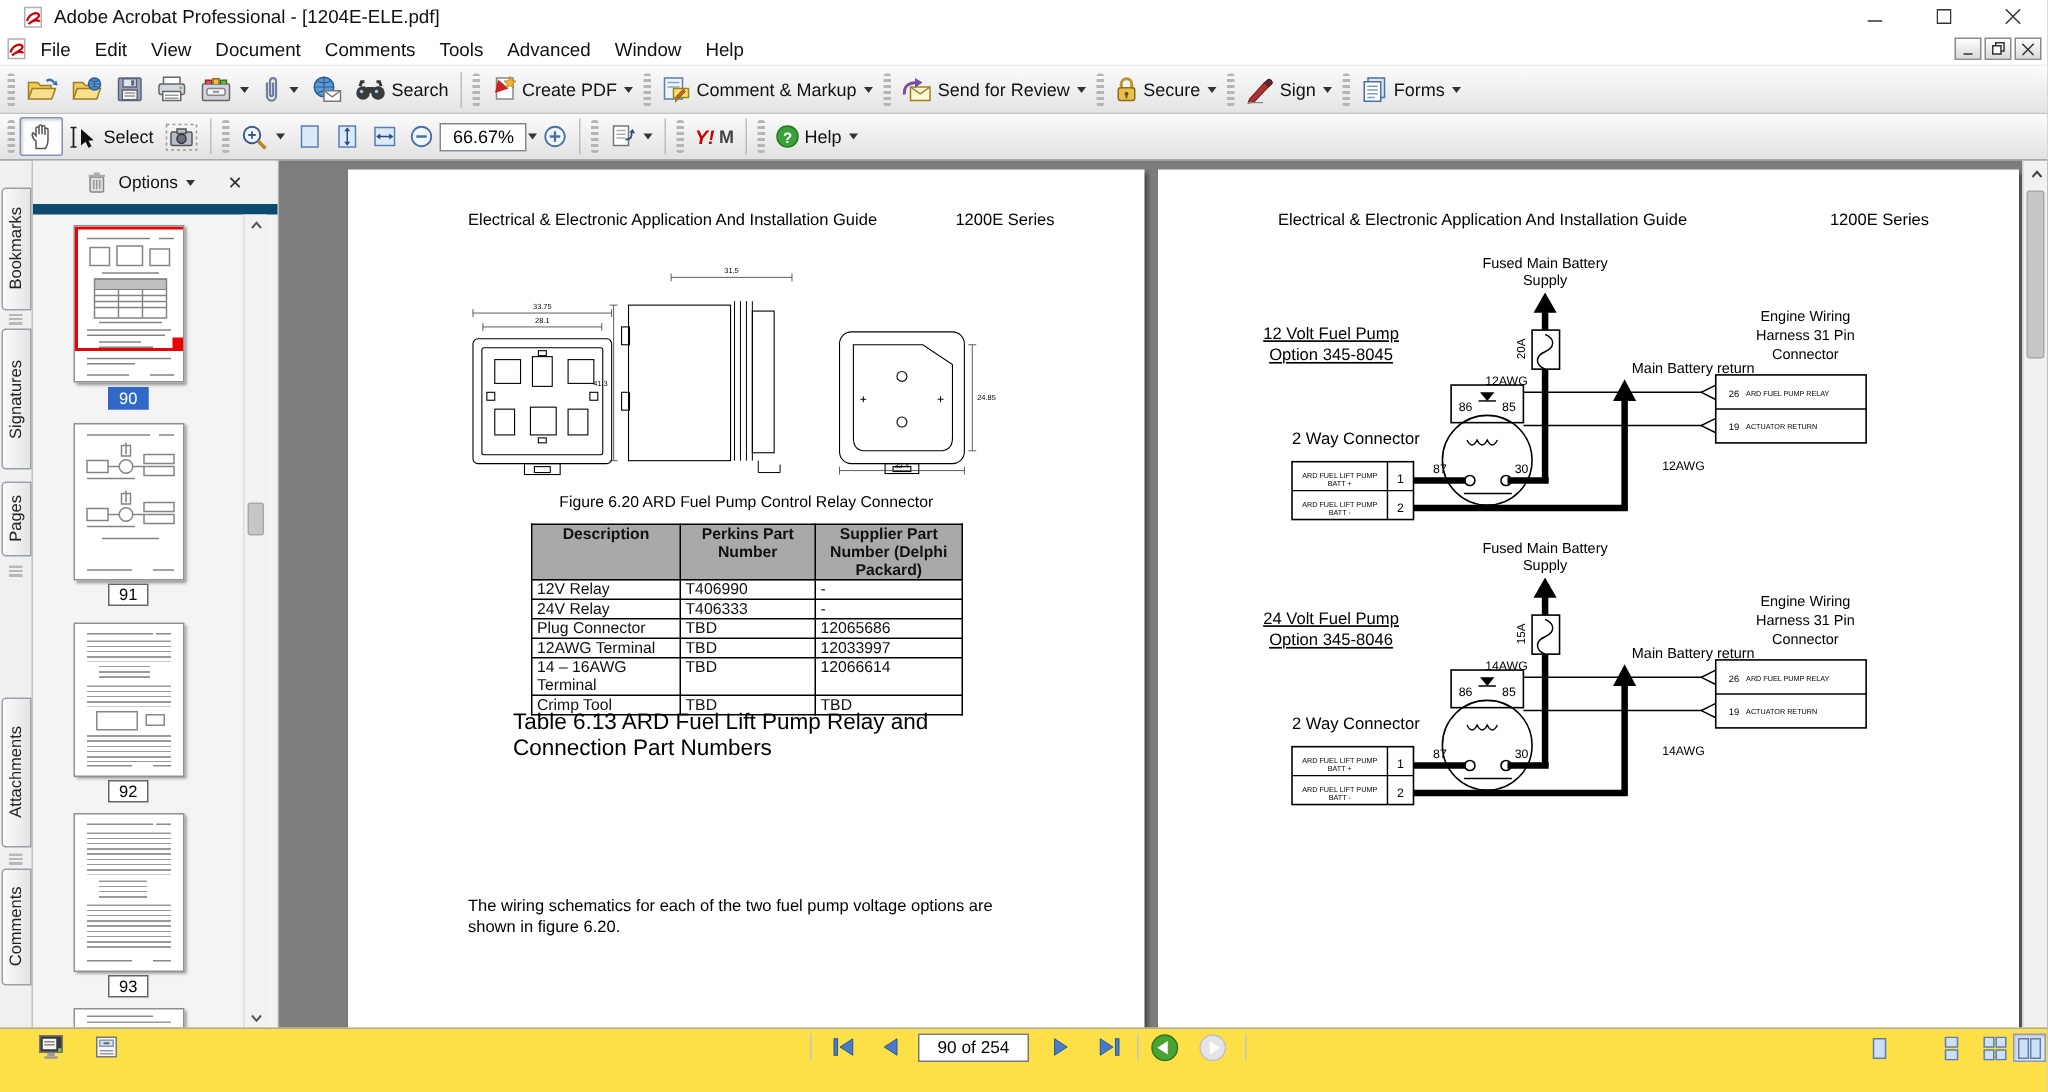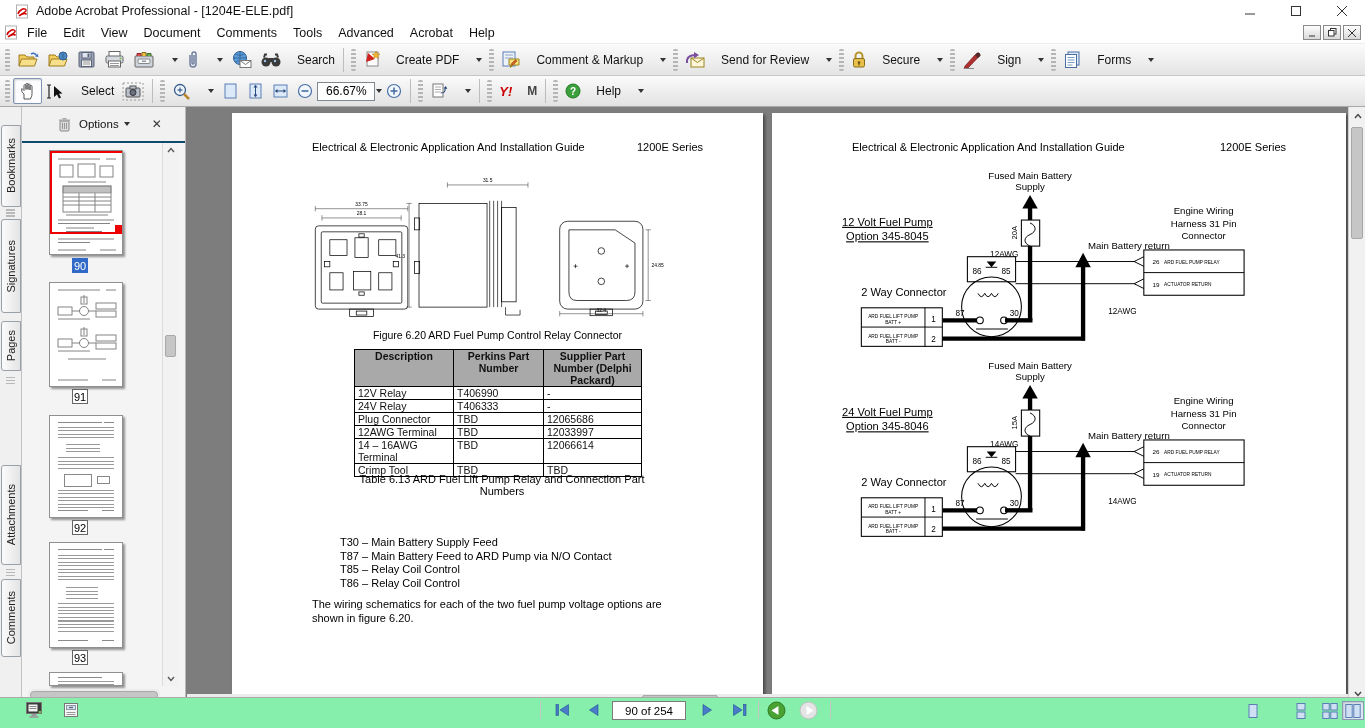--- a/index.html
+++ b/index.html
@@ -17,46 +17,46 @@
 
 #menubar{position:absolute;top:22px;left:0;right:0;height:22px;background:#fff;display:flex;align-items:center;padding-left:4px;border-bottom:1px solid #ededed}
 .menu-item{padding:0 8px;height:22px;line-height:22px;font-size:12.5px;white-space:nowrap}
 .mdi-controls{margin-left:auto;margin-right:4px;display:flex;gap:2px}
 .mdibtn{width:18px;height:15px;border:1px solid #8a8a8a;background:linear-gradient(#fefefe,#d9d9d9);display:flex;align-items:center;justify-content:center}
 
 
 #toolbar1{position:absolute;top:44px;left:0;right:0;height:32px;background:linear-gradient(#fbfbfb,#e4e4e4);border-bottom:1px solid #c6c6c6;display:flex;align-items:center;padding:0 2px}
 #toolbar2{position:absolute;top:76px;left:0;right:0;height:31px;background:linear-gradient(#fbfbfb,#e2e2e2);border-bottom:1px solid #a9a9a9;display:flex;align-items:center;padding:0 2px}
 .grip{width:5px;height:22px;margin:0 3px;background:repeating-linear-gradient(to bottom,#b5b5b5 0 2px,transparent 2px 4px);border-radius:2px;flex:0 0 auto}
-.tbtn{display:flex;align-items:center;gap:15px;padding:2px 4px;border-radius:2px;font-size:12px;white-space:nowrap;flex:0 0 auto}
+.tbtn{display:flex;align-items:center;gap:3px;padding:2px 4px;border-radius:2px;font-size:12px;white-space:nowrap;flex:0 0 auto}
 .dd{width:0;height:0;border-left:3.5px solid transparent;border-right:3.5px solid transparent;border-top:4px solid #333;margin-left:2px}
 .tsep{width:1px;height:24px;background:#bdbdbd;margin:0 4px;flex:0 0 auto}
 .pressed{background:#fdfdff;border:1px solid #8093b5;box-shadow:inset 1px 1px 2px rgba(0,0,0,.2)}
 .zoombox{width:58px;height:19px;border:1px solid #80888f;background:#fff;font-size:12px;text-align:center;font-family:inherit}
 .yred{color:#cc0000;font-weight:bold;font-style:italic;font-size:13px}
 
 
 #main{position:absolute;top:107px;left:0;right:0;bottom:25px;background:#7d7d7d;overflow:hidden}
 #tabstrip{position:absolute;left:0;top:0;width:22px;bottom:0;background:#f0f0f0;border-right:1px solid #c2c2c2}
 .vtab{position:absolute;left:1px;width:20px;background:linear-gradient(to right,#fbfbfb,#e4e4e4);border:1px solid #9aa0a8;border-radius:3px 0 0 3px;display:flex;align-items:center;justify-content:center}
 .vtab span{writing-mode:vertical-rl;transform:rotate(180deg);font-size:11px;color:#222;white-space:nowrap}
 .ridge{position:absolute;left:6px;width:9px;height:8px;background:repeating-linear-gradient(to bottom,#b9b9b9 0 1.5px,transparent 1.5px 3px)}
 
 #panel{position:absolute;left:22px;top:0;width:164px;bottom:0;background:#f4f4f4;border-right:1px solid #b9b9b9}
-#panel-header{position:absolute;top:0;left:0;right:0;height:36px;display:flex;align-items:center;background:#f1f1f2;border-bottom:2px solid #0c4a6e;padding-left:36px;gap:8px}
+#panel-header{position:absolute;top:0;left:0;right:0;height:36px;display:flex;align-items:center;background:#f1f1f2;border-bottom:7px solid #0c4a6e;padding-left:36px;gap:8px}
 #panel-options{display:flex;align-items:center;gap:3px;font-size:11.5px}
 #panel-close{margin-left:14px;font-size:12px;color:#333}
 
 .thumb-item{position:absolute;left:27px;width:78px}
 .thumb-page{width:74px;background:#fff;border:1px solid #909090;box-shadow:1.5px 1.5px 2px rgba(0,0,0,.4);position:relative;overflow:hidden}
 .mini line,.mini rect,.mini circle{stroke:#848484;fill:none;stroke-width:1}
 .mini .fillhead{fill:#c0c0c0;stroke:#777;stroke-width:.6}
 .red-ov{position:absolute;left:0;top:0;width:74px;height:83px;border:2px solid #ee0000}
 .red-h{position:absolute;right:0;bottom:0;width:7px;height:7px;background:#ee0000}
-.thumb-num{position:absolute;left:23px;width:16px;height:15px;line-height:15px;text-align:center;font-size:11px;background:#fff;border:1px solid #666;color:#000}
+.thumb-num{position:absolute;left:23px;width:27px;height:15px;line-height:15px;text-align:center;font-size:11px;background:#fff;border:1px solid #666;color:#000}
 .thumb-num.sel{background:#3069c8;border-color:#3069c8;color:#fff}
 .hl{position:absolute;height:1px;background:#8a8a8a}
 .tl{position:absolute;left:8px;right:8px;background:repeating-linear-gradient(to bottom,#9a9a9a 0 1px,transparent 1px 3.5px)}
 .imgbox{position:absolute;border:1px solid #888}
 
 .scrollv{position:absolute;background:#f2f2f2}
 .scrollthumb{position:absolute;background:#c6c6c6;border:1px solid #a8a8a8;border-radius:2px}
 .chev{position:absolute;left:4px}
 
 #docarea{position:absolute;left:187px;top:0;right:17px;bottom:0;background:#7d7d7d;overflow:hidden}
@@ -64,39 +64,39 @@
 #hscroll{position:absolute;left:0;right:0;bottom:0;height:9px;background:#ececec}
 #hscroll .scrollthumb{top:1px;height:6px}
 
 
 .page{position:absolute;top:6px;height:604px;background:#fff;box-shadow:2px 2px 3px rgba(0,0,0,.45)}
 #page-left{left:45px;width:531px}
 #page-right{left:585px;width:574px}
 .page-hdr{position:absolute;top:28px;left:80px;right:60px;display:flex;justify-content:space-between;font-size:11px;color:#000;white-space:nowrap}
 .doc-text{position:absolute;font-size:11px;line-height:13.5px;color:#000}
 .caption{position:absolute;left:0;right:0;text-align:center;font-size:10.5px;color:#000}
-.tcaption{position:absolute;text-align:center;font-size:11px;color:#000}
+.tcaption{position:absolute;font-size:15px;color:#000}
 .ptable{border-collapse:collapse;font-size:10.5px;line-height:12px}
 .ptable th,.ptable td{border:1px solid #000;padding:0 3px;vertical-align:top;text-align:left;font-weight:normal}
 .ptable th{background:#a9a9a9;text-align:center;font-weight:bold}
 
 
 .sch text{font-family:"Liberation Sans","DejaVu Sans",sans-serif;fill:#000}
 .t11{font-size:11.5px}.t10{font-size:10px}.t9{font-size:8.5px}.t8{font-size:8px}.t7{font-size:7.5px}.t6{font-size:6.5px}.t5{font-size:5px}
 .mid{text-anchor:middle}.end{text-anchor:end}
 .box{fill:#fff;stroke:#000;stroke-width:1.1}
 .boxn{fill:none;stroke:#000;stroke-width:1.1}
 .thin{stroke:#000;stroke-width:1;fill:none}
 .wire{stroke:#000;stroke-width:4.5}
 .blk{fill:#000}
 .und{text-decoration:underline}
 .dim{stroke:#333;stroke-width:.8;fill:none}
 
 
-#statusbar{position:absolute;left:0;right:0;bottom:0;height:31px;background:#86efac;border-top:1px solid #ababab}
+#statusbar{position:absolute;left:0;right:0;bottom:0;height:43px;background:#fde047;border-top:1px solid #ababab}
 .sbtn{position:absolute;top:2px;height:20px;display:flex;align-items:center;justify-content:center}
 #page-ind{position:absolute;left:612px;top:3px;width:74px;height:19px;border:1px solid #7a7a7a;background:#fff;text-align:center;font-size:11.5px;font-family:inherit}
 .ssep{position:absolute;top:3px;width:1px;height:18px;background:#c4c4c4}
 .laybtn{position:absolute;top:3px;width:22px;height:19px;display:flex;align-items:center;justify-content:center;border:1px solid transparent}
 .laybtn.sel{border:1px solid #8a9ab5;background:#dfe7f2;box-shadow:inset 1px 1px 2px rgba(0,0,0,.15)}
 </style>
 </head>
 <body>
 
 <div id="app">
@@ -132,21 +132,21 @@
       <rect x="1.5" y="1" width="11" height="13" fill="#fff" stroke="#b0b0b0"></rect>
       <path d="M3,10 C4.5,5 10,3.5 11,6 C11.8,8 6.5,9.5 4,12 C7,9.5 10.5,8.8 11.5,10.5" stroke="#cf0000" stroke-width="1.5" fill="none"></path>
     </svg>
     <span class="menu-item">File</span>
     <span class="menu-item">Edit</span>
     <span class="menu-item">View</span>
     <span class="menu-item">Document</span>
     <span class="menu-item">Comments</span>
     <span class="menu-item">Tools</span>
     <span class="menu-item">Advanced</span>
-    <span class="menu-item">Acrobat</span>
+    <span class="menu-item">Window</span>
     <span class="menu-item">Help</span>
     <div class="mdi-controls">
       <div class="mdibtn">
           <svg width="8" height="8">
             <line x1="1" y1="7" x2="7" y2="7" stroke="#333"></line>
           </svg>
         </div>
       <div class="mdibtn">
           <svg width="9" height="9">
             <rect x="2.5" y="0.5" width="5.5" height="5.5" fill="#fff" stroke="#333"></rect>
@@ -670,26 +670,20 @@
               </tr>
           <tr>
                 <td>Crimp Tool</td>
                 <td>TBD</td>
                 <td>TBD</td>
               </tr>
         </tbody>
           </table>
         <div class="tcaption" style="left:110px;width:320px;top:360px">Table 6.13 ARD Fuel Lift Pump Relay and Connection Part Numbers</div>
 
-        <div class="doc-text" style="left:108px;top:423px">
-          <div>T30 – Main Battery Supply Feed</div>
-          <div>T87 – Main Battery Feed to ARD Pump via N/O Contact</div>
-          <div>T85 – Relay Coil Control</div>
-          <div>T86 – Relay Coil Control</div>
-        </div>
         <div class="doc-text" style="left:80px;top:485px;width:378px">The wiring schematics for each of the two fuel pump voltage options are shown in figure 6.20.</div>
       </div>
 
       <div class="page" id="page-right">
         <div class="page-hdr">
           <span>Electrical &amp; Electronic Application And Installation Guide</span>
           <span>1200E Series</span>
         </div>
         <svg class="sch" style="position:absolute;left:14px;top:55px" width="545" height="188" viewBox="0 0 565 195">
             <text x="105" y="60" class="t11 mid und">12 Volt Fuel Pump</text>

